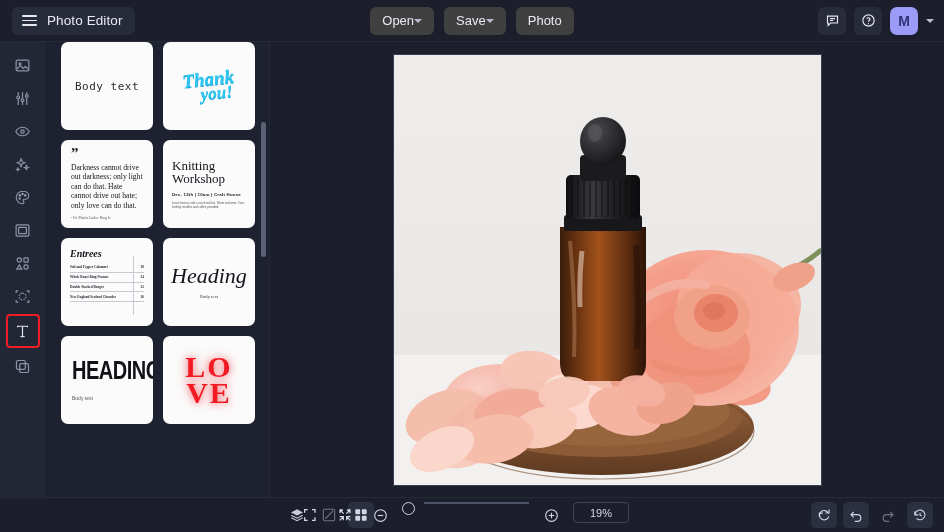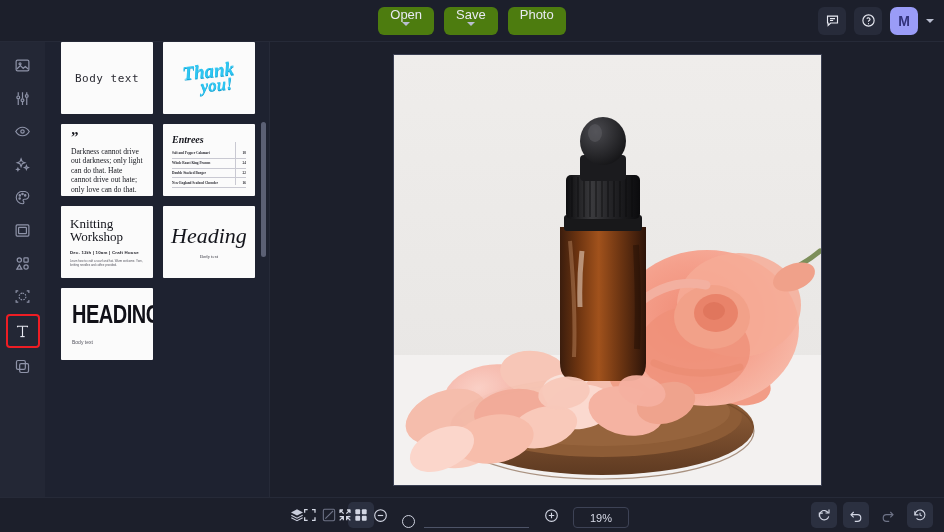--- a/index.html
+++ b/index.html
@@ -22,23 +22,23 @@
     margin-left: 12px; padding: 6px 12px 6px 10px;
     background: #272b3a; border-radius: 6px; height: 28px;
   }
   .brand-title { color: #e8eaf2; font-size: 13.5px; letter-spacing: .1px; }
   .hamburger { display: flex; flex-direction: column; gap: 3px; width: 15px; }
   .hamburger i { display: block; height: 1.6px; background: #e8eaf2; border-radius: 2px; }
 
   .topcenter { position: absolute; left: 0; right: 0; display: flex; justify-content: center; gap: 10px; pointer-events: none; }
   .topcenter > * { pointer-events: auto; }
   .tbtn {
-    background: #4d7c0f; color: #e8eaf2; border: none; border-radius: 6px;
+    background: #404040; color: #e8eaf2; border: none; border-radius: 6px;
     height: 28px; padding: 0 12px; font-size: 13px; font-family: inherit;
-    display: flex; align-items: center; cursor: pointer; flex-direction: column;
+    display: flex; align-items: center; cursor: pointer;
   }
   .caret { width: 0; height: 0; border-left: 4px solid transparent; border-right: 4px solid transparent; border-top: 4.5px solid #b9bed0; display:inline-block; }
 
   .topright { margin-left: auto; display: flex; align-items: center; gap: 8px; margin-right: 10px; }
   .iconbtn {
     width: 28px; height: 28px; border-radius: 6px; background: #272b3a;
     display: flex; align-items: center; justify-content: center; cursor: pointer; border: none;
   }
   .iconbtn svg { display: block; }
   .avatar {
@@ -78,21 +78,21 @@
     width: 100%; height: 28px; background: #9a9cf7; color: #14162e;
     border: 2.5px solid #ee1d24; border-radius: 5px;
     font-size: 12.5px; font-weight: bold; font-family: inherit; cursor: pointer;
     display: flex; align-items: center; justify-content: center;
   }
   .cards {
     flex: 1; overflow: hidden; padding: 0 14px 0 16px;
     display: grid; grid-template-columns: 1fr 1fr; gap: 10px; align-content: start;
   }
   .card {
-    background: #fbfbfb; border-radius: 1px; height: 72px;
+    background: #fbfbfb; border-radius: 7px; height: 88px;
     overflow: hidden; position: relative; cursor: pointer;
     display: flex; align-items: center; justify-content: center;
     padding: 7px;
   }
   .scroll-track { position: absolute; right: 3px; top: 78px; bottom: 10px; width: 5px; }
   .scroll-thumb { position: absolute; right: 3px; top: 80px; width: 5px; height: 135px; background: #5b6074; border-radius: 3px; cursor: pointer; }
 
   
   .c-body { font-family: "DejaVu Sans Mono", monospace; font-size: 11px; color: #2b2b33; letter-spacing: .5px; }
   .c-thanks { font-family: "Liberation Serif", serif; font-style: italic; font-weight: bold; font-size: 19px;
@@ -129,21 +129,21 @@
     width: 427px; height: 430px; background: #efeeec;
     position: relative; overflow: hidden; box-shadow: 0 0 0 1px #3a3f52;
   }
 
   
   .bottombar {
     height: 35px; flex: 0 0 35px; background: #1c1f2b; position: relative;
     display: flex; align-items: center; border-top: 1px solid #262a38;
   }
   .bb-left { display: flex; align-items: center; gap: 6px; margin-left: 284px; }
-  .bb-center { position: absolute; left: 0; right: 18px; display: flex; justify-content: center; align-items: flex-end; gap: 9px; pointer-events:none; }
+  .bb-center { position: absolute; left: 0; right: 18px; display: flex; justify-content: center; align-items: flex-start; gap: 9px; pointer-events:none; }
   .bb-center > * { pointer-events: auto; }
   .bb-right { margin-left: auto; display: flex; align-items: center; gap: 6px; margin-right: 11px; }
   .bbtn {
     width: 26px; height: 26px; border-radius: 5px; background: transparent; border: none;
     display: flex; align-items: center; justify-content: center; cursor: pointer;
   }
   .bbtn.active { background: #2b3040; }
   .slider-track { width: 105px; height: 1.5px; background: #4d5367; position: relative; }
   .slider-knob { width: 13px; height: 13px; border-radius: 50%; border: 1.6px solid #cfd3e0; background: #1c1f2b; }
   .zoomval {
@@ -151,20 +151,28 @@
     color: #d6d9e6; font-size: 11px; display: flex; align-items: center; justify-content: center;
     cursor: pointer;
   }
 </style>
 </head>
 <body>
 
 <div class="app">
 
   <div class="topbar">
+    <div class="brand">
+      <span class="hamburger">
+          <i></i>
+          <i></i>
+          <i></i>
+        </span>
+      <span class="brand-title">Photo Editor</span>
+    </div>
 
     <div class="topcenter">
       <button class="tbtn">
         <span>Open</span>
         <span class="caret"></span>
       </button>
       <button class="tbtn">
         <span>Save</span>
         <span class="caret"></span>
       </button>
@@ -280,20 +288,27 @@
           <div class="c-thanks">
             <span>Thank</span>
             <span class="l2">you!</span>
           </div>
         </div>
 
         <div class="card c-quote">
           <div class="qm">”</div>
           <div class="qt">Darkness cannot drive out darkness; only light can do that. Hate cannot drive out hate; only love can do that.</div>
           <div class="qa">- Dr. Martin Luther King Jr.</div>
+        </div>
+
+        <div class="card c-knit">
+          <div class="kt">Knitting</div>
+          <div class="kt">Workshop</div>
+          <div class="ks">Dec. 12th | 10am | Craft House</div>
+          <div class="kb">Learn how to craft a scarf and hat. Warm welcome. Yarn, knitting needles and coffee provided.</div>
         </div>
 
         <div class="card c-menu">
           <div class="mt">Entrees</div>
           <div class="mdiv"></div>
           <div class="mrow">
             <span class="mn">Salt and Pepper Calamari</span>
             <span class="mp">18</span>
           </div>
           <div class="mrow">
@@ -303,37 +318,36 @@
           <div class="mrow">
             <span class="mn">Double Stacked Burger</span>
             <span class="mp">22</span>
           </div>
           <div class="mrow">
             <span class="mn">New England Seafood Chowder</span>
             <span class="mp">16</span>
           </div>
         </div>
 
-        <div class="card c-knit">
-          <div class="kt">Knitting</div>
-          <div class="kt">Workshop</div>
-          <div class="ks">Dec. 12th | 10am | Craft House</div>
-          <div class="kb">Learn how to craft a scarf and hat. Warm welcome. Yarn, knitting needles and coffee provided.</div>
-        </div>
-
         <div class="card c-head2">
           <div class="h">Heading</div>
           <div class="b">Body text</div>
         </div>
 
         <div class="card c-head3">
           <div class="h">HEADING</div>
           <div class="b">Body text</div>
         </div>
 
+        <div class="card">
+          <div class="c-love">
+            <span>LO</span>
+            <span>VE</span>
+          </div>
+        </div>
 
       </div>
 
       <div class="scroll-track"></div>
       <div class="scroll-thumb"></div>
     </div>
 
     <div class="canvas-area">
       <div class="photo">
         <svg width="427" height="430" viewBox="0 0 427 430">

